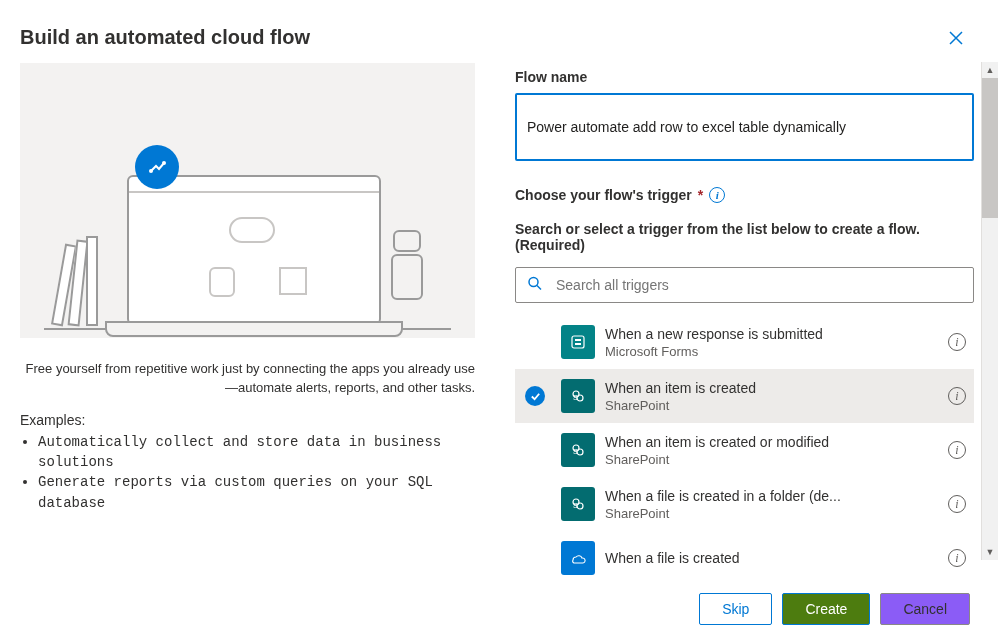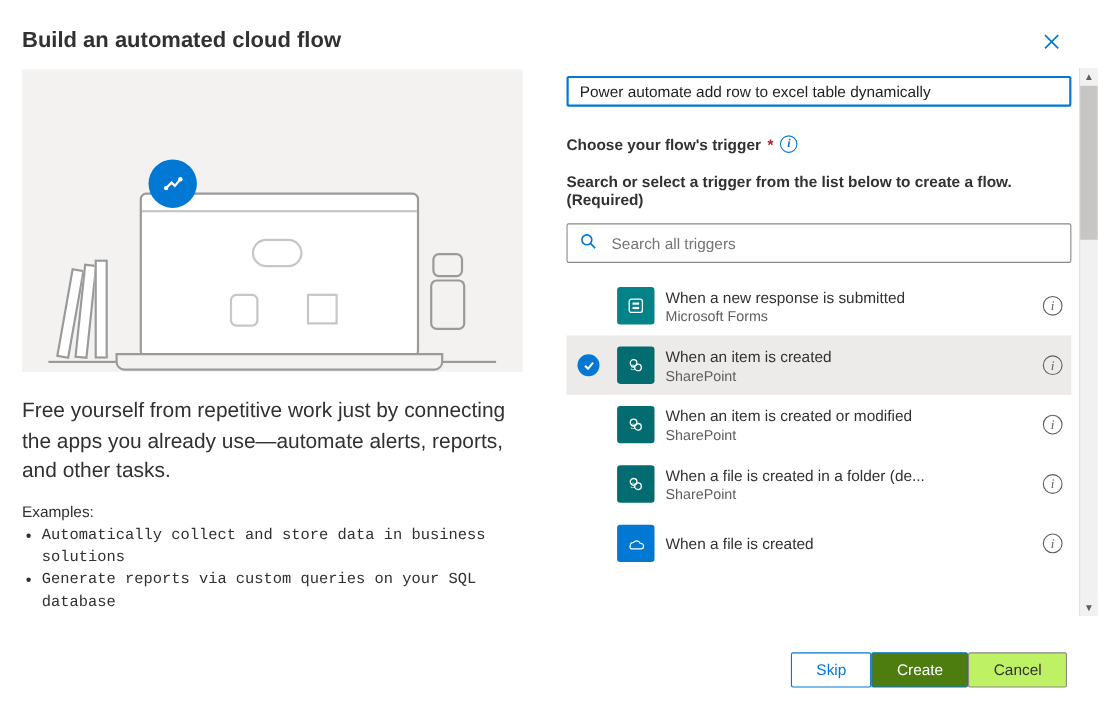--- a/index.html
+++ b/index.html
@@ -51,24 +51,25 @@
     flex-shrink: 0;
   }
   .illus {
     width: 455px;
     height: 275px;
     background: #f3f2f1;
     margin-bottom: 22px;
     position: relative;
   }
   .desc-text {
-    font-size: 19px;
+    font-size: 13px;
     color: #323130;
     line-height: 1.45;
     margin: 0 0 14px 0;
+    text-align: right;
   }
   .examples-label {
     font-size: 14px;
     margin-bottom: 4px;
   }
   .examples-list {
     margin: 0;
     padding-left: 18px;
     font-size: 14px;
     line-height: 1.45;
@@ -112,21 +113,21 @@
     justify-content: center;
     color: #605e5c;
     font-size: 12px;
     font-style: italic;
     font-family: Georgia, serif;
     cursor: pointer;
     flex-shrink: 0;
   }
   .flowname-input {
     width: 100%;
-    padding: 4px 10px;
+    padding: 24px 10px;
     border: 2px solid #0078d4;
     border-radius: 2px;
     font-size: 14px;
     color: #201f1e;
     outline: none;
     margin-bottom: 26px;
   }
   .help-text {
     font-size: 14px;
     color: #323130;
@@ -207,30 +208,31 @@
     text-overflow: ellipsis;
   }
   .trigger-sub {
     font-size: 13px;
     color: #605e5c;
     margin-top: 2px;
   }
   .footer {
     display: flex;
     justify-content: flex-end;
+    gap: 10px;
     padding: 14px 28px 14px 0;
     border-top: 0;
   }
   .btn {
     padding: 7px 22px;
     font-size: 14px;
     border-radius: 2px;
     cursor: pointer;
     border: 1px solid #8a8886;
-    background: #bef264;
+    background: #8b5cf6;
     color: #323130;
   }
   .btn-skip {
     border: 1px solid #0078d4;
     color: #0078d4;
     background: #fff;
   }
   .btn-primary {
     background: #4d7c0f;
     border-color: #0078d4;
@@ -369,20 +371,23 @@
       </div>
       <p class="desc-text">Free yourself from repetitive work just by connecting the apps you already use—automate alerts, reports, and other tasks.</p>
       <div class="examples-label">Examples:</div>
       <ul class="examples-list">
         <li>Automatically collect and store data in business solutions</li>
         <li>Generate reports via custom queries on your SQL database</li>
       </ul>
     </div>
 
     <div class="right">
+      <div class="field-label">
+        <span>Flow name</span>
+      </div>
       <input class="flowname-input" type="text" value="Power automate add row to excel table dynamically" style="">
 
       <div class="field-label">
         <span>Choose your flow's trigger</span>
         <span class="req">*</span>
         <span class="info-circle">i</span>
       </div>
 
       <div class="help-text">Search or select a trigger from the list below to create a flow. (Required)</div>
 

